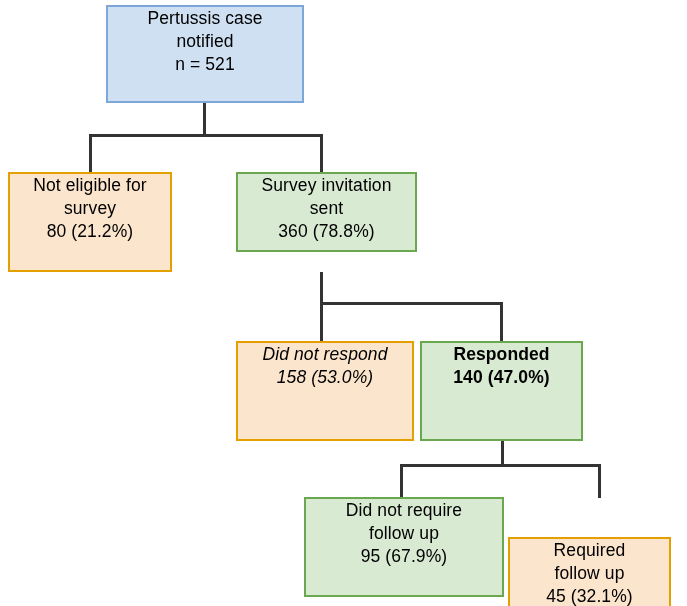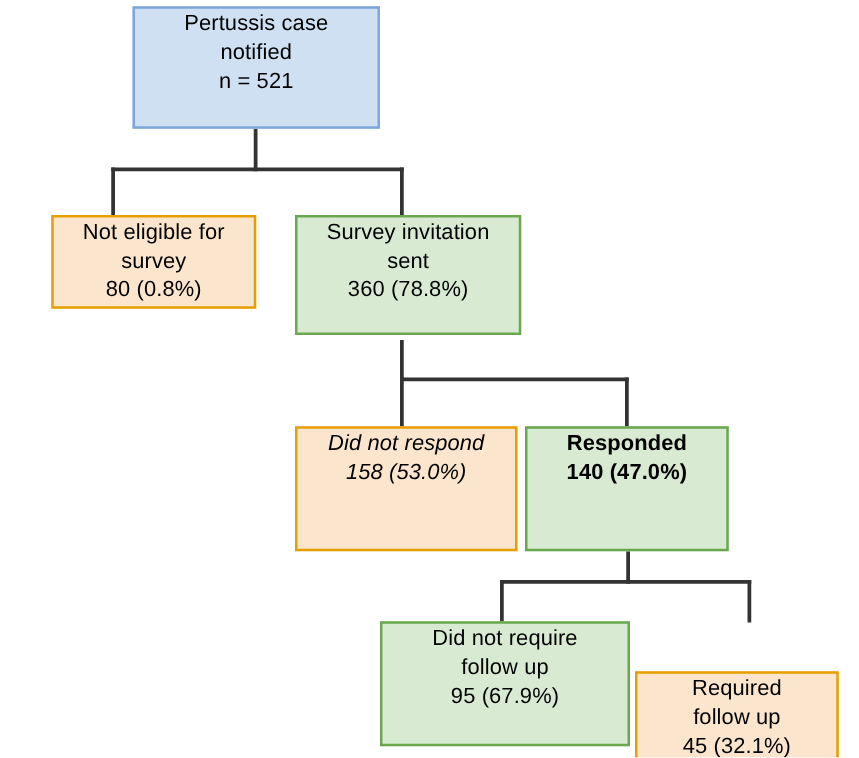--- a/index.html
+++ b/index.html
@@ -73,27 +73,27 @@
   <div class="conn h" style="left:400px; top:464px; width:201px;"></div>
   <div class="conn v" style="left:400px; top:464px; height:34px;"></div>
   <div class="conn v" style="left:598px; top:464px; height:34px;"></div>
 
   <div class="node blue" style="left:106px; top:5px; width:198px; height:98px;">
     <span class="line">Pertussis case</span>
     <span class="line">notified</span>
     <span class="line">n = 521</span>
   </div>
 
-  <div class="node orange" style="left:8px; top:172px; width:164px; height:75px;margin-left:33px;">
+  <div class="node orange" style="left:8px; top:172px; width:164px; height:100px;">
     <span class="line">Not eligible for</span>
     <span class="line">survey</span>
-    <span class="line">80 (0.8%)</span>
+    <span class="line">80 (21.2%)</span>
   </div>
 
-  <div class="node green" style="left:236px; top:172px; width:181px; height:96px;">
+  <div class="node green" style="left:236px; top:172px; width:181px; height:80px;">
     <span class="line">Survey invitation</span>
     <span class="line">sent</span>
     <span class="line">360 (78.8%)</span>
   </div>
 
   <div class="node orange" style="left:236px; top:341px; width:178px; height:100px;font-style:italic;">
     <span class="line">Did not respond</span>
     <span class="line">158 (53.0%)</span>
   </div>
 

